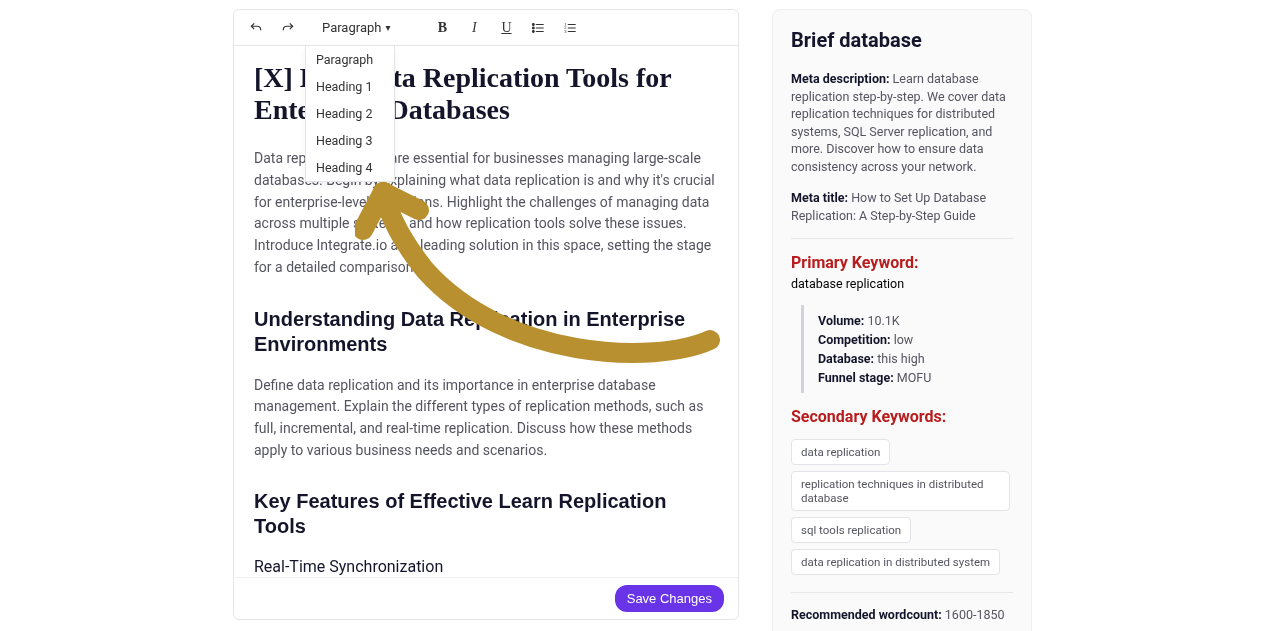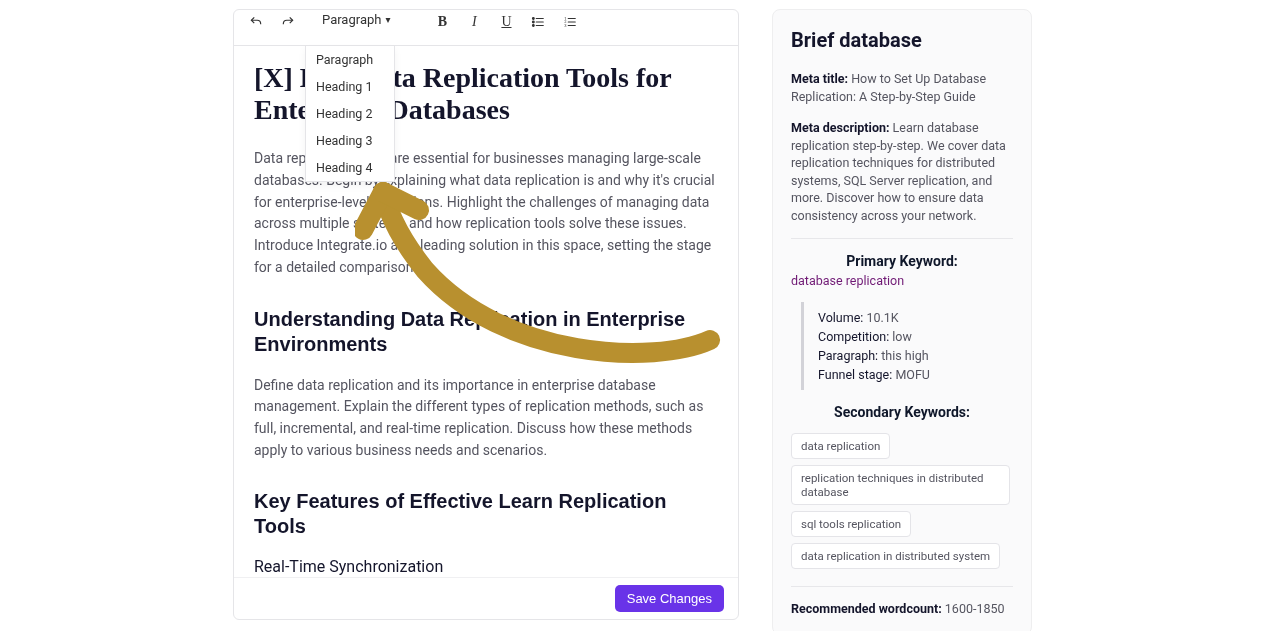--- a/index.html
+++ b/index.html
@@ -22,21 +22,21 @@
     background: #fff;
     border: 1px solid #e5e5e8;
     border-radius: 6px;
     display: flex;
     flex-direction: column;
   }
   .toolbar {
     height: 36px;
     border-bottom: 1px solid #e5e5e8;
     display: flex;
-    align-items: flex-start;
+    align-items: center;
     padding: 0 10px;
     gap: 8px;
     position: relative;
   }
   .tool-btn {
     width: 24px;
     height: 24px;
     display: inline-flex;
     align-items: center;
     justify-content: center;
@@ -126,21 +126,21 @@
     display: flex;
     justify-content: flex-end;
     align-items: center;
     padding: 0 14px;
     border-top: 1px solid #f0f0f2;
   }
   .save-btn {
     background: #6933e8;
     color: #fff;
     border: none;
-    border-radius: 5px;
+    border-radius: 12px;
     padding: 6px 12px;
     font-size: 13px;
     font-weight: 500;
     cursor: pointer;
   }
 
   .brief-panel {
     position: absolute;
     left: 772px;
     top: 9px;
@@ -158,38 +158,37 @@
   }
   .meta-block {
     font-size: 12.5px;
     line-height: 1.4;
     color: #555560;
     margin-bottom: 14px;
   }
   .meta-block .lbl { font-weight: 700; color: #14152b; }
   .divider { border: none; border-top: 1px solid #e7e7ea; margin: 14px 0; }
   .kw-label {
-    font-size: 14px;
+    font-size: 16px;
     font-weight: 700;
-    color: #0f172a;
+    color: #b91c1c;
     margin-bottom: 4px;
-    text-align: center;
-  }
-  .kw-value { font-size: 12.5px; color: #701a75; }
+  }
+  .kw-value { font-size: 12.5px; color: #000000; }
   .stats {
     border-left: 3px solid #d2d2d8;
     margin: 14px 0 14px 10px;
     padding: 4px 0 4px 14px;
   }
   .stat-row {
     font-size: 12.5px;
     color: #555560;
     margin: 4px 0;
   }
-  .stat-row .slbl { font-weight: 400; color: #14152b; }
+  .stat-row .slbl { font-weight: 700; color: #14152b; }
   .sec-kw-row { margin-top: 12px; margin-bottom: 10px; }
   .tag {
     display: inline-block;
     background: #fff;
     border: 1px solid #e4e4e8;
     border-radius: 4px;
     padding: 5px 9px;
     font-size: 11.5px;
     color: #555560;
     margin: 3px 3px 3px 0;
@@ -278,37 +277,37 @@
 
   <div class="editor-footer">
     <button class="save-btn">Save Changes</button>
   </div>
 </div>
 
 <div class="brief-panel">
   <div class="brief-title">Brief database</div>
 
   <div class="meta-block">
+    <span class="lbl">Meta description:</span>
+    <span>Learn database replication step-by-step. We cover data replication techniques for distributed systems, SQL Server replication, and more. Discover how to ensure data consistency across your network.</span>
+  </div>
+  <div class="meta-block">
     <span class="lbl">Meta title:</span>
     <span>How to Set Up Database Replication: A Step-by-Step Guide</span>
-  </div>
-  <div class="meta-block">
-    <span class="lbl">Meta description:</span>
-    <span>Learn database replication step-by-step. We cover data replication techniques for distributed systems, SQL Server replication, and more. Discover how to ensure data consistency across your network.</span>
   </div>
 
   <hr class="divider">
 
   <div class="kw-label">Primary Keyword:</div>
   <div class="kw-value">database replication</div>
 
   <div class="stats">
     <div class="stat-row"><span class="slbl">Volume:</span> <span>10.1K</span></div>
     <div class="stat-row"><span class="slbl">Competition:</span> <span>low</span></div>
-    <div class="stat-row"><span class="slbl">Paragraph:</span> <span>this high</span></div>
+    <div class="stat-row"><span class="slbl">Database:</span> <span>this high</span></div>
     <div class="stat-row"><span class="slbl">Funnel stage:</span> <span>MOFU</span></div>
   </div>
 
   <div class="kw-label sec-kw-row">Secondary Keywords:</div>
   <div>
     <span class="tag">data replication</span>
     <span class="tag">replication techniques in distributed database</span>
     <span class="tag">sql tools replication</span>
     <span class="tag">data replication in distributed system</span>
   </div>

